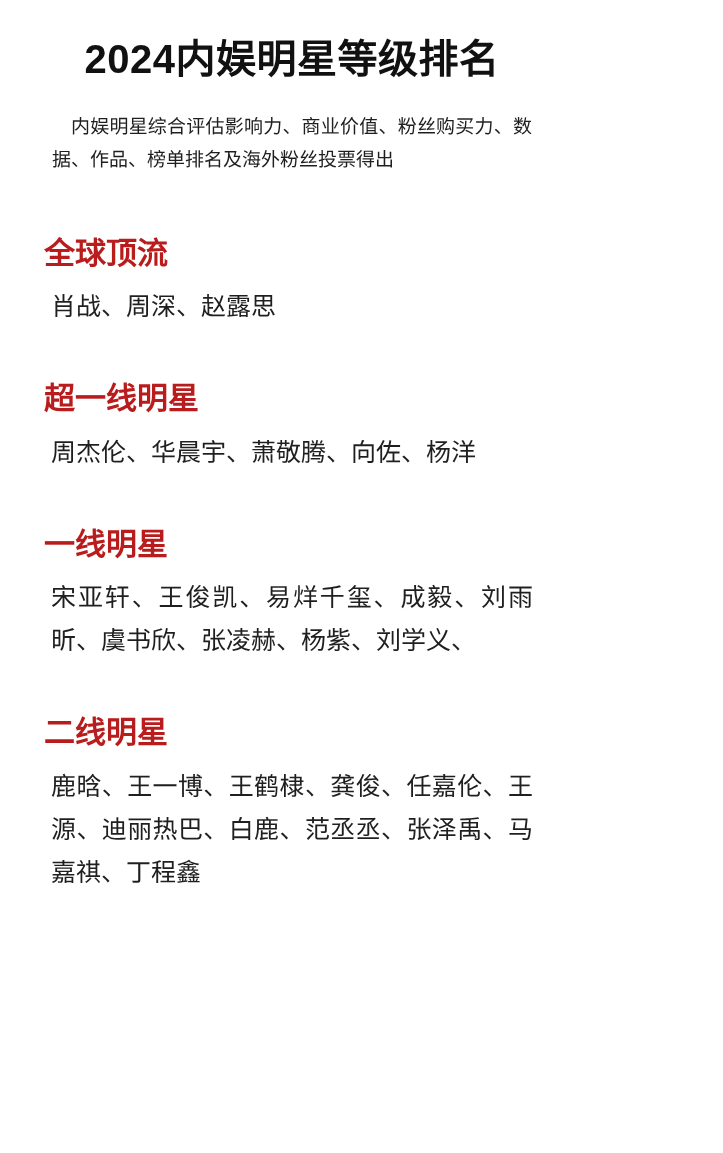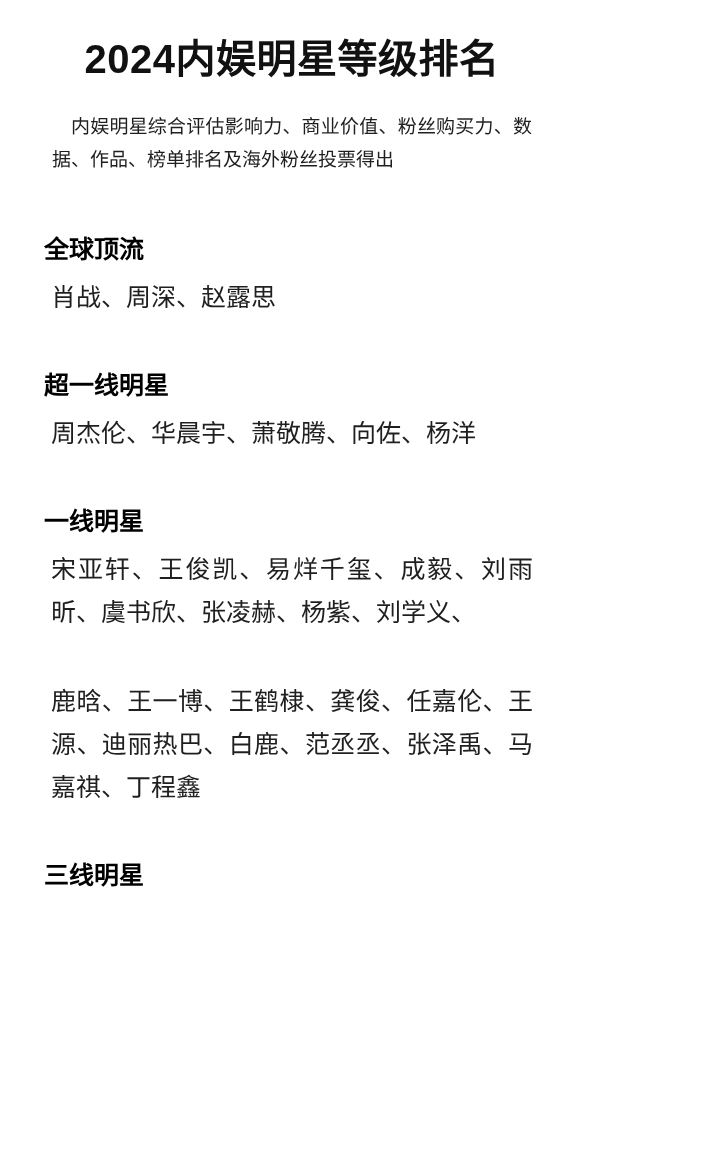--- a/index.html
+++ b/index.html
@@ -37,24 +37,24 @@
     color: #1f1f1f;
     margin: 0 8px 0 8px;
   }
   .section {
     margin-top: 46px;
   }
   .section:first-of-type {
     margin-top: 52px;
   }
   .section-title {
-    font-size: 25px;
+    font-size: 31px;
     font-weight: 700;
     line-height: 1.6;
-    color: #000000;
+    color: #b91c1c;
     margin: 0 0 6px 0;
   }
   .section-body {
     font-size: 25px;
     line-height: 1.72;
     color: #1f1f1f;
     margin: 7px;
     text-align: justify;
     text-justify: inter-ideograph;
     word-break: break-all;
@@ -78,20 +78,20 @@
     <h2 class="section-title">超一线明星</h2>
     <p class="section-body">周杰伦、华晨宇、萧敬腾、向佐、杨洋</p>
   </div>
 
   <div class="section">
     <h2 class="section-title">一线明星</h2>
     <p class="section-body">宋亚轩、王俊凯、易烊千玺、成毅、刘雨昕、虞书欣、张凌赫、杨紫、刘学义、</p>
   </div>
 
   <div class="section">
+    <h2 class="section-title">二线明星</h2>
     <p class="section-body">鹿晗、王一博、王鹤棣、龚俊、任嘉伦、王源、迪丽热巴、白鹿、范丞丞、张泽禹、马嘉祺、丁程鑫</p>
   </div>
 
   <div class="section">
-    <h2 class="section-title">三线明星</h2>
   </div>
 
 </div>
 
 </body></html>

